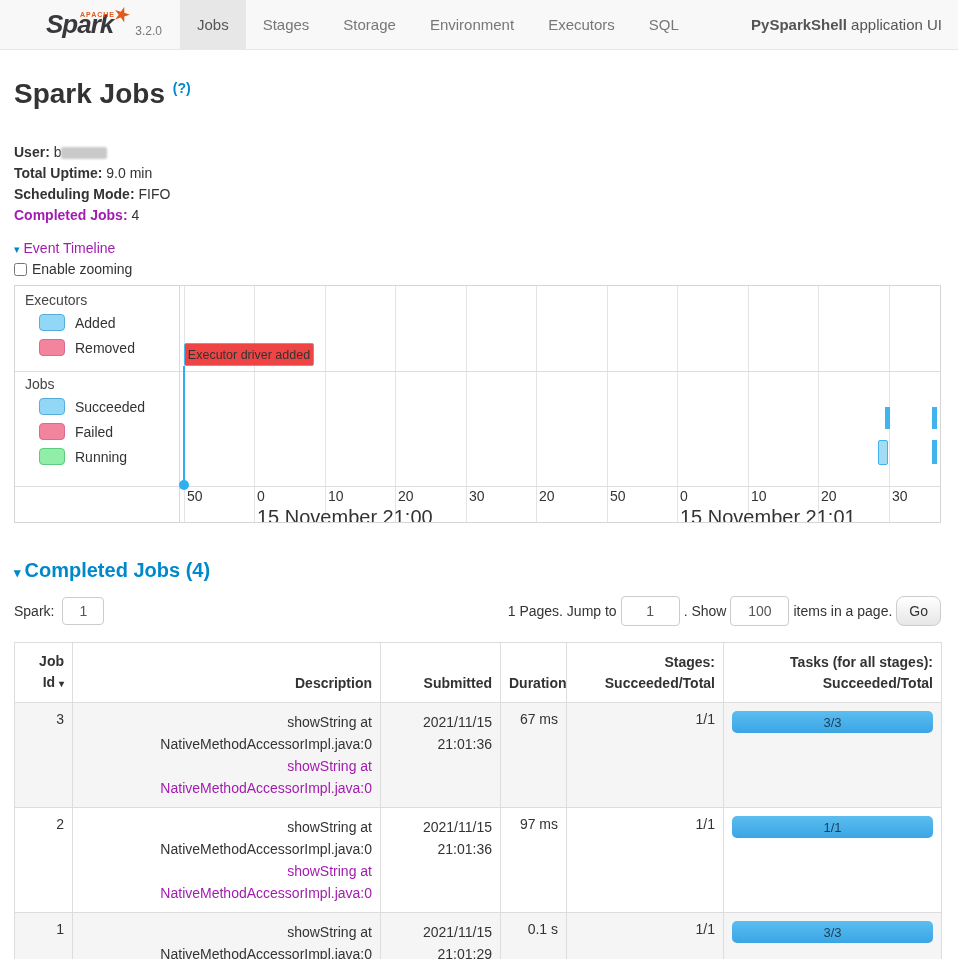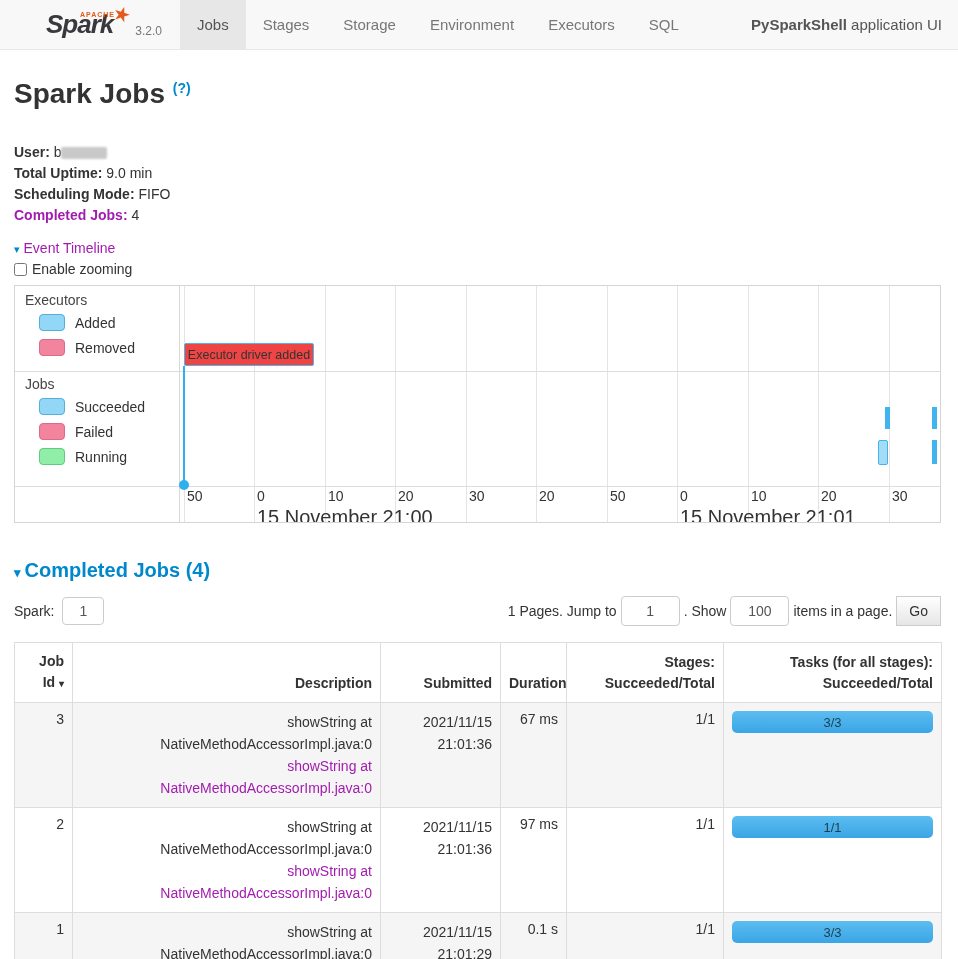--- a/index.html
+++ b/index.html
@@ -49,21 +49,21 @@
 
   
   h2.section { font-size:20px; font-weight:bold; color:#0088cc; margin-top:36px; }
   h2.section .tri { font-size:13px; }
 
   .pag-row { display:flex; align-items:center; margin-top:14px; }
   .pag-left { display:flex; align-items:center; gap:8px; }
   .pag-right { margin-left:auto; display:flex; align-items:center; gap:4px; }
   .pag-input { width:42px; height:28px; border:1px solid #ccc; border-radius:4px; text-align:center; color:#555; font-size:14px; font-family:"Liberation Sans",sans-serif; }
   .pag-input.wide { width:59px; height:30px; }
-  .go-btn { height:30px; padding:0 12px; border:1px solid #ccc; border-radius:0; background:linear-gradient(#ffffff,#e6e6e6); color:#333; font-size:14px; cursor:pointer; font-family:"Liberation Sans",sans-serif; }
+  .go-btn { height:30px; padding:0 12px; border:1px solid #ccc; border-radius:8px; background:linear-gradient(#ffffff,#e6e6e6); color:#333; font-size:14px; cursor:pointer; font-family:"Liberation Sans",sans-serif; }
 
   
   table.jobs { border-collapse:collapse; table-layout:fixed; width:927px; margin-top:16px; }
   table.jobs th, table.jobs td { border:1px solid #ddd; padding:8px; vertical-align:top; text-align:right; font-size:14px; }
   table.jobs th { font-weight:bold; vertical-align:bottom; background:#fff; line-height:21px; }
   table.jobs tr.striped td { background:#f5f5f5; }
   .desc-line { line-height:22px; }
   .caret { font-size:10px; }
   .progress { width:100%; height:22px; border-radius:5px; background:linear-gradient(#5cbdf0,#3aa5e5); display:flex; align-items:center; justify-content:center; font-size:13px; color:#1c3e52; }
   .redacted { display:inline-block; width:46px; height:12px; background:#c9c9c9; border-radius:2px; vertical-align:middle; filter:blur(1px); }

